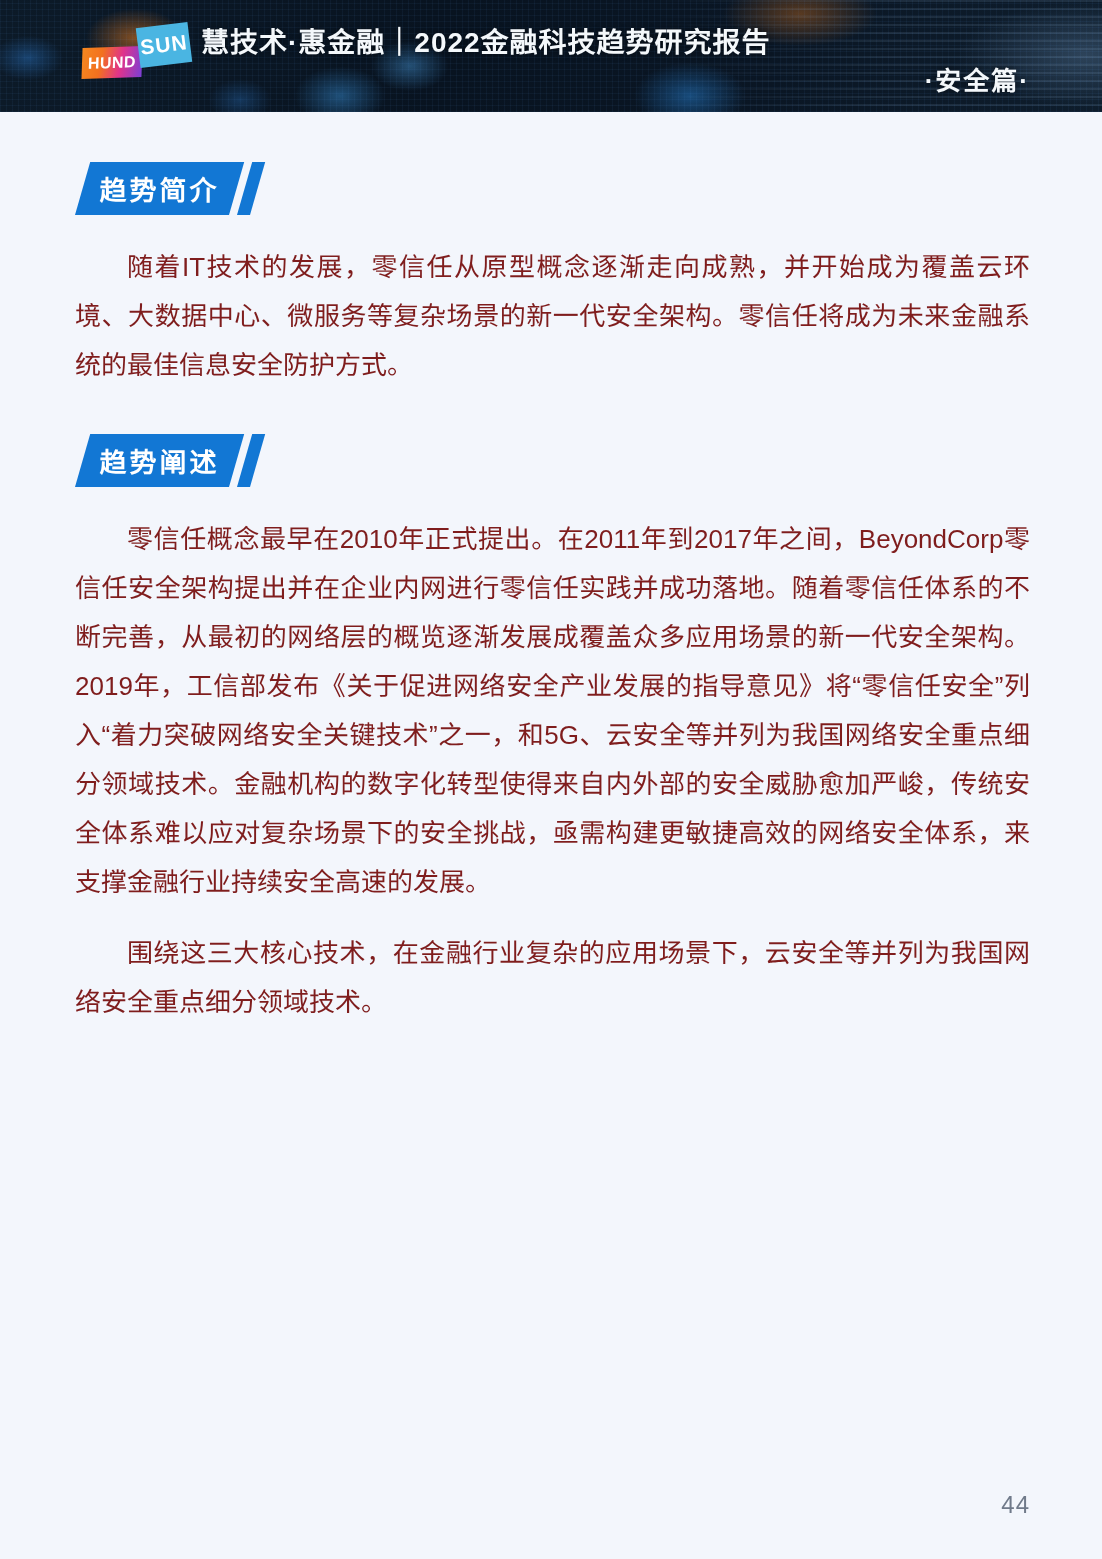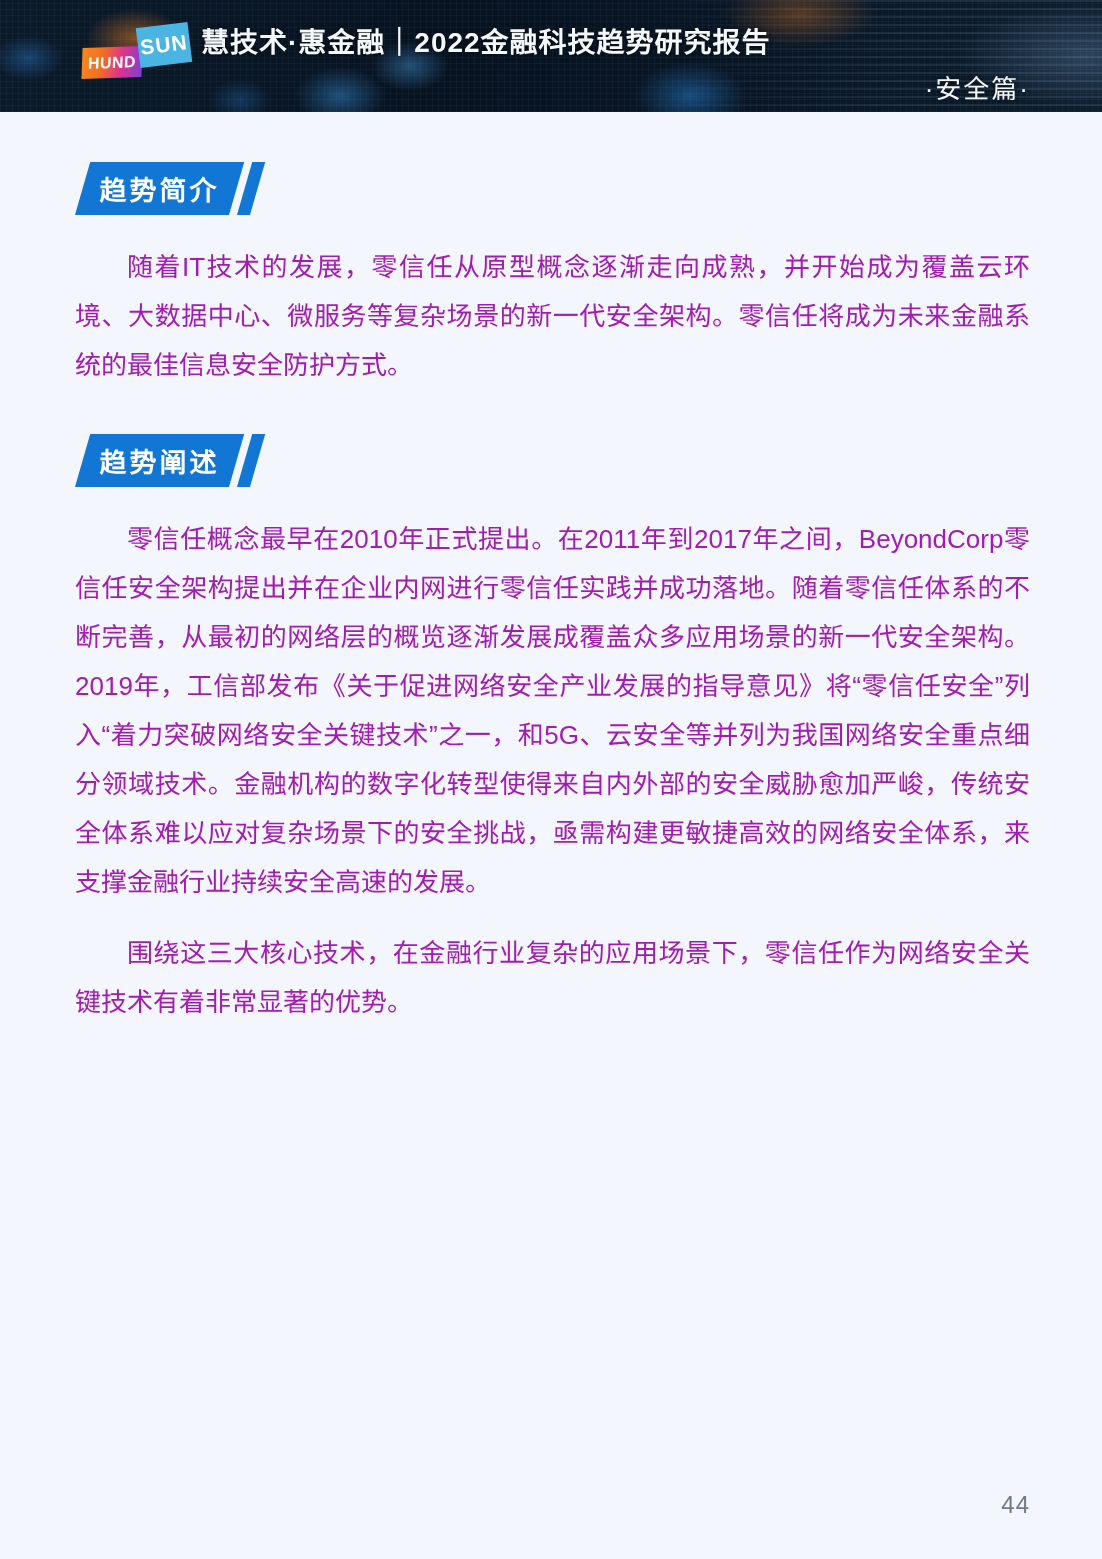--- a/index.html
+++ b/index.html
@@ -56,23 +56,23 @@
     display:flex;align-items:center;justify-content:center;
     color:#fff;font-weight:700;font-size:21px;letter-spacing:1px;
   }
   .header-title{
     position:absolute;left:201px;top:0;height:80px;
     display:flex;align-items:center;
     color:#f4f8fb;font-size:28px;font-weight:700;letter-spacing:1px;
     text-shadow:0 0 6px rgba(0,0,0,.55);
   }
   .header-section{
-    position:absolute;right:72px;top:16px;height:140px;
+    position:absolute;right:72px;top:8px;height:140px;
     display:flex;align-items:center;
-    color:#f4f8fb;font-size:26px;font-weight:400;letter-spacing:2px;
+    color:#f4f8fb;font-size:26px;font-weight:700;letter-spacing:2px;
     text-shadow:0 0 6px rgba(0,0,0,.55);
   }
 
   
   .content{padding:0 72px 0 75px;}
   .doc-heading{
     margin:74px 0 0 0;
     font-size:33px;line-height:42px;
     font-weight:700;color:#2b303a;letter-spacing:.5px;
   }
@@ -90,21 +90,21 @@
   }
   .badge-label{
     transform:skewX(16deg);
     color:#ffffff;font-size:27px;font-weight:700;letter-spacing:3px;
     white-space:nowrap;
   }
 
   .para{
     margin:28px 0 0 0;
     font-size:26px;line-height:49px;
-    color:#a21caf;
+    color:#7f1d1d;
     text-align:justify;
     text-indent:2em;
   }
   .para + .para{margin-top:22px;}
 
   .page-number{
     position:absolute;right:72px;bottom:40px;
     font-size:24px;color:#707a8a;letter-spacing:1px;
   }
 </style>
@@ -138,17 +138,17 @@
   <p class="para">随着IT技术的发展，零信任从原型概念逐渐走向成熟，并开始成为覆盖云环境、大数据中心、微服务等复杂场景的新一代安全架构。零信任将成为未来金融系统的最佳信息安全防护方式。</p>
 
   <div class="badge second">
     <div class="badge-main">
       <span class="badge-label">趋势阐述</span>
     </div>
     <div class="badge-sliver"></div>
   </div>
 
   <p class="para">零信任概念最早在2010年正式提出。在2011年到2017年之间，BeyondCorp零信任安全架构提出并在企业内网进行零信任实践并成功落地。随着零信任体系的不断完善，从最初的网络层的概览逐渐发展成覆盖众多应用场景的新一代安全架构。2019年，工信部发布《关于促进网络安全产业发展的指导意见》将“零信任安全”列入“着力突破网络安全关键技术”之一，和5G、云安全等并列为我国网络安全重点细分领域技术。金融机构的数字化转型使得来自内外部的安全威胁愈加严峻，传统安全体系难以应对复杂场景下的安全挑战，亟需构建更敏捷高效的网络安全体系，来支撑金融行业持续安全高速的发展。</p>
-  <p class="para">围绕这三大核心技术，在金融行业复杂的应用场景下，零信任作为网络安全关键技术有着非常显著的优势。</p>
+  <p class="para">围绕这三大核心技术，在金融行业复杂的应用场景下，云安全等并列为我国网络安全重点细分领域技术。</p>
 
 </div>
 
 <div class="page-number">44</div>
 
 </body></html>

